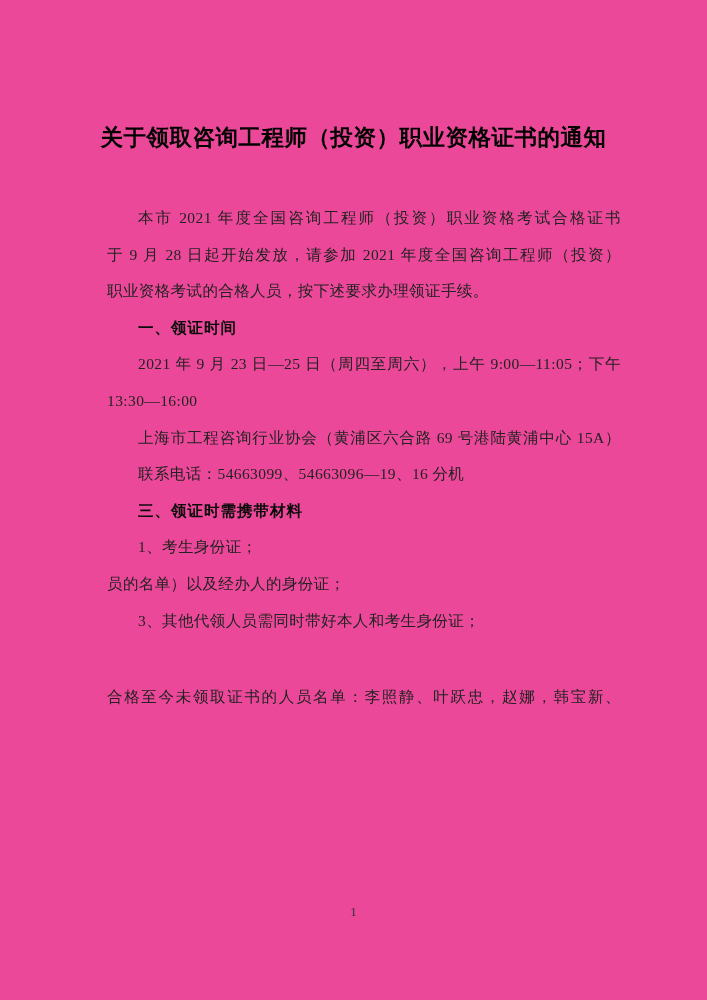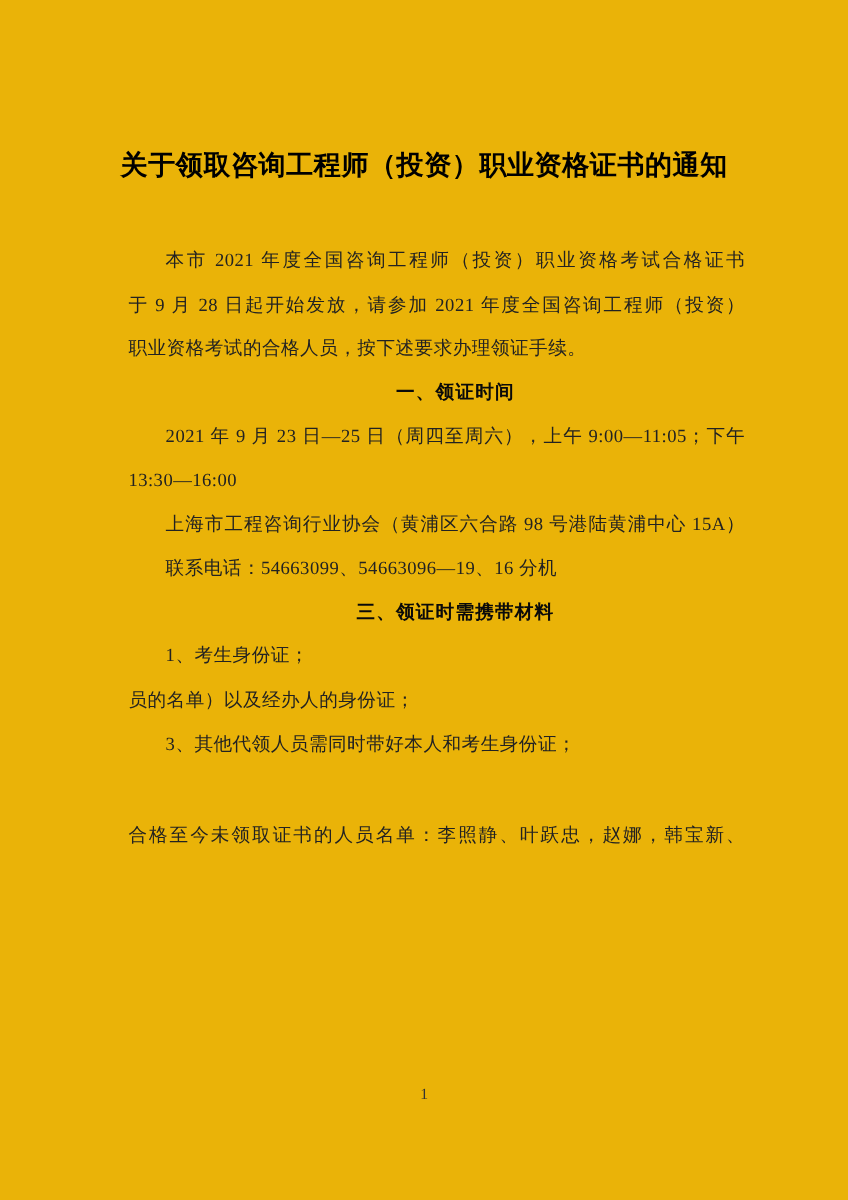--- a/index.html
+++ b/index.html
@@ -2,21 +2,21 @@
 <html><head>
 <meta charset="utf-8">
 <style>
   * { margin: 0; padding: 0; box-sizing: border-box; }
   html, body { background: #ffffff; }
   .page {
     position: relative;
     width: 707px;
     height: 1000px;
     margin: 0 auto;
-    background: #eab308;
+    background: #ec4899;
     font-family: "Liberation Serif", "DejaVu Serif", serif;
     color: #222222;
     overflow: hidden;
   }
   .doc-title {
     position: absolute;
     left: 95px;
     right: 95px;
     top: 122px;
     text-align: center;
@@ -45,21 +45,20 @@
   .line.fill {
     white-space: normal;
     text-align: justify;
     text-align-last: justify;
   }
   .line.bold, .bold {
     font-family: "Liberation Sans", "DejaVu Sans", sans-serif;
     font-weight: 700;
     color: #0a0a0a;
     letter-spacing: 1px;
-    text-align: center;
   }
   .bold { letter-spacing: 0.4px; }
   .line.spacer { height: 40px; }
   .page-footer {
     position: absolute;
     left: 0;
     right: 0;
     top: 904px;
     text-align: center;
     font-size: 13px;
@@ -72,21 +71,21 @@
 <div class="page">
   <div class="doc-title">关于领取咨询工程师（投资）职业资格证书的通知</div>
 
   <div class="doc-body">
       <div class="line indent fill">本市 2021 年度全国咨询工程师（投资）职业资格考试合格证书</div>
       <div class="line fill">于 9 月 28 日起开始发放，请参加 2021 年度全国咨询工程师（投资）</div>
       <div class="line">职业资格考试的合格人员，按下述要求办理领证手续。</div>
       <div class="line indent bold">一、领证时间</div>
       <div class="line indent fill">2021 年 9 月 23 日—25 日（周四至周六），上午 9:00—11:05；下午</div>
       <div class="line">13:30—16:00</div>
-      <div class="line indent fill">上海市工程咨询行业协会（黄浦区六合路 98 号港陆黄浦中心 15A）</div>
+      <div class="line indent fill">上海市工程咨询行业协会（黄浦区六合路 69 号港陆黄浦中心 15A）</div>
       <div class="line indent">联系电话：54663099、54663096—19、16 分机</div>
       <div class="line indent bold">三、领证时需携带材料</div>
       <div class="line indent">1、考生身份证；</div>
       <div class="line">员的名单）以及经办人的身份证；</div>
       <div class="line indent">3、其他代领人员需同时带好本人和考生身份证；</div>
       <div class="line spacer"></div>
       <div class="line fill">合格至今未领取证书的人员名单：李照静、叶跃忠，赵娜，韩宝新、</div>
     </div>
 
   <div class="page-footer">

